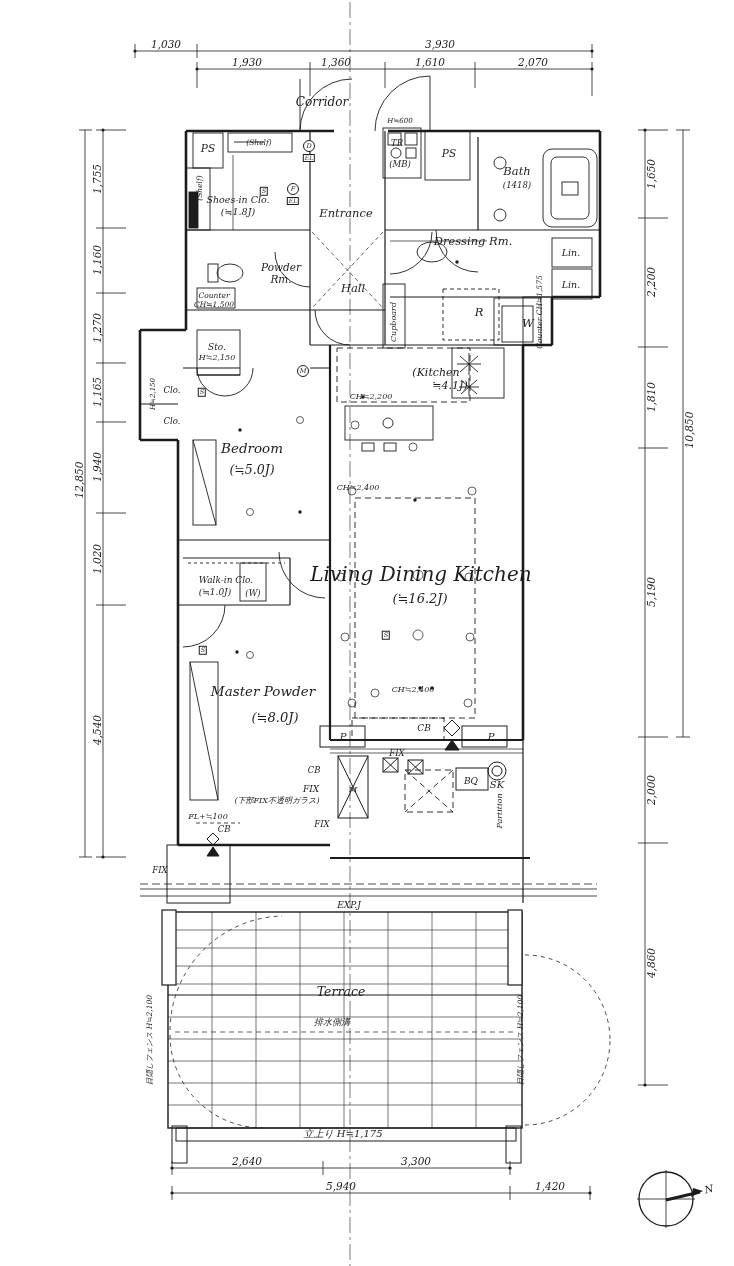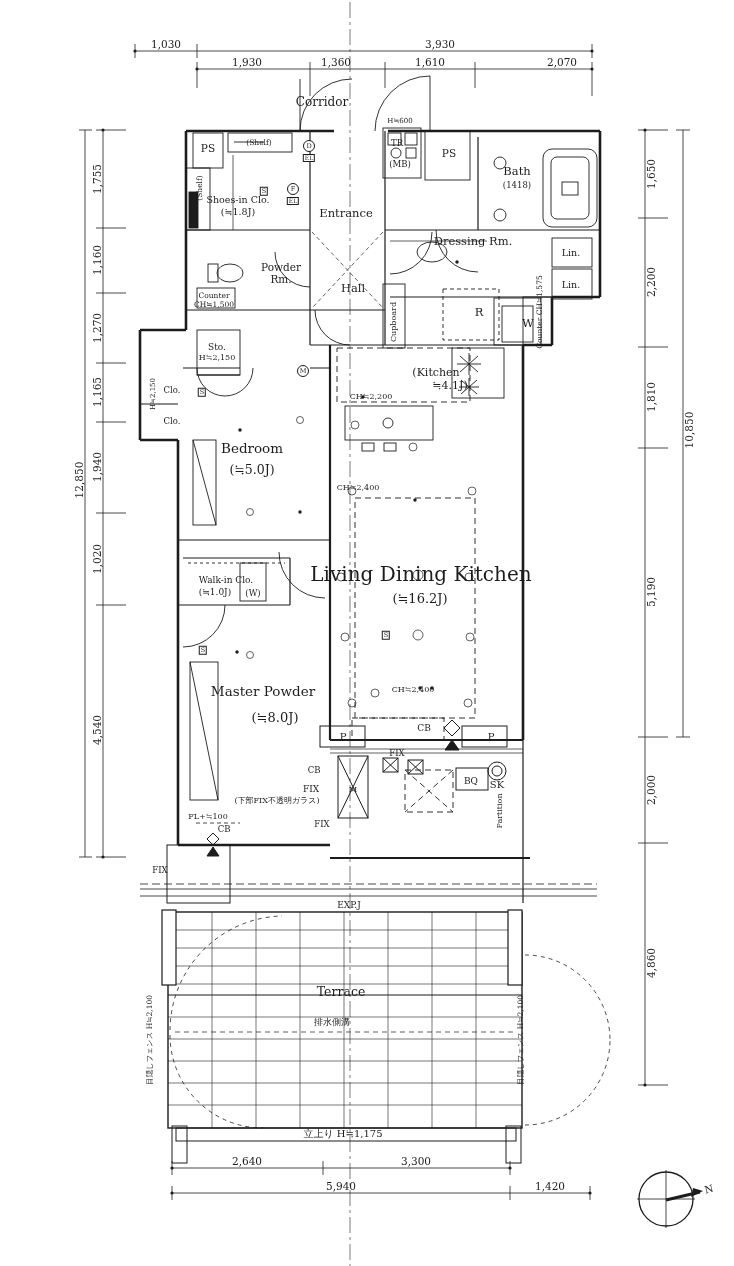--- a/index.html
+++ b/index.html
@@ -1,17 +1,17 @@
 <!DOCTYPE html>
 <html><head>
 <meta charset="utf-8">
 <style>
   html,body{margin:0;padding:0;background:#fff;}
   .plan{position:relative;width:734px;height:1266px;background:#fff;overflow:hidden;
-        font-family:"DejaVu Serif","Liberation Serif",serif;color:#1c1c1c;}
+        font-family:"DejaVu Serif","Liberation Serif",serif;color:#1c1c1c;font-style:italic;}
   svg{position:absolute;left:0;top:0;}
   #labels .lbl{position:absolute;transform:translate(-50%,-50%);white-space:nowrap;
         line-height:1;color:#1c1c1c;letter-spacing:0;}
   #labels .lbl.rot{transform:translate(-50%,-50%) rotate(-90deg);}
   #labels .lbl.box{border:1px solid #1c1c1c;padding:0 1px;background:#fff;}
   #labels .lbl.circ{border:1px solid #1c1c1c;border-radius:50%;width:10px;height:10px;
         display:flex;align-items:center;justify-content:center;padding:0;background:#fff;}
   .north{position:absolute;transform:translate(-50%,-50%) rotate(-14deg);font-size:10px;}
 </style>
 </head>
@@ -218,21 +218,21 @@
       <path d="M703,1191 L691,1197 L693,1188 Z" fill="#1c1c1c" stroke="none"></path>
     </g>
   </svg>
 
   <div id="labels">
       <span class="lbl" style="left: 166px; top: 44px; font-size: 10.5px;">1,030</span>
       <span class="lbl" style="left: 440px; top: 44px; font-size: 10.5px;">3,930</span>
       <span class="lbl" style="left: 247px; top: 62px; font-size: 10.5px;">1,930</span>
       <span class="lbl" style="left: 336px; top: 62px; font-size: 10.5px;">1,360</span>
       <span class="lbl" style="left: 430px; top: 62px; font-size: 10.5px;">1,610</span>
-      <span class="lbl" style="left: 562px; top: 62px; font-size: 10.5px;">2,070</span>
+      <span class="lbl" style="left: 533px; top: 62px; font-size: 10.5px;">2,070</span>
       <span class="lbl rot" style="left: 97px; top: 179px; font-size: 10.5px;">1,755</span>
       <span class="lbl rot" style="left: 97px; top: 260px; font-size: 10.5px;">1,160</span>
       <span class="lbl rot" style="left: 97px; top: 328px; font-size: 10.5px;">1,270</span>
       <span class="lbl rot" style="left: 97px; top: 392px; font-size: 10.5px;">1,165</span>
       <span class="lbl rot" style="left: 97px; top: 467px; font-size: 10.5px;">1,940</span>
       <span class="lbl rot" style="left: 97px; top: 559px; font-size: 10.5px;">1,020</span>
       <span class="lbl rot" style="left: 97px; top: 730px; font-size: 10.5px;">4,540</span>
       <span class="lbl rot" style="left: 79px; top: 480px; font-size: 10.5px;">12,850</span>
       <span class="lbl rot" style="left: 651px; top: 174px; font-size: 10.5px;">1,650</span>
       <span class="lbl rot" style="left: 651px; top: 282px; font-size: 10.5px;">2,200</span>

